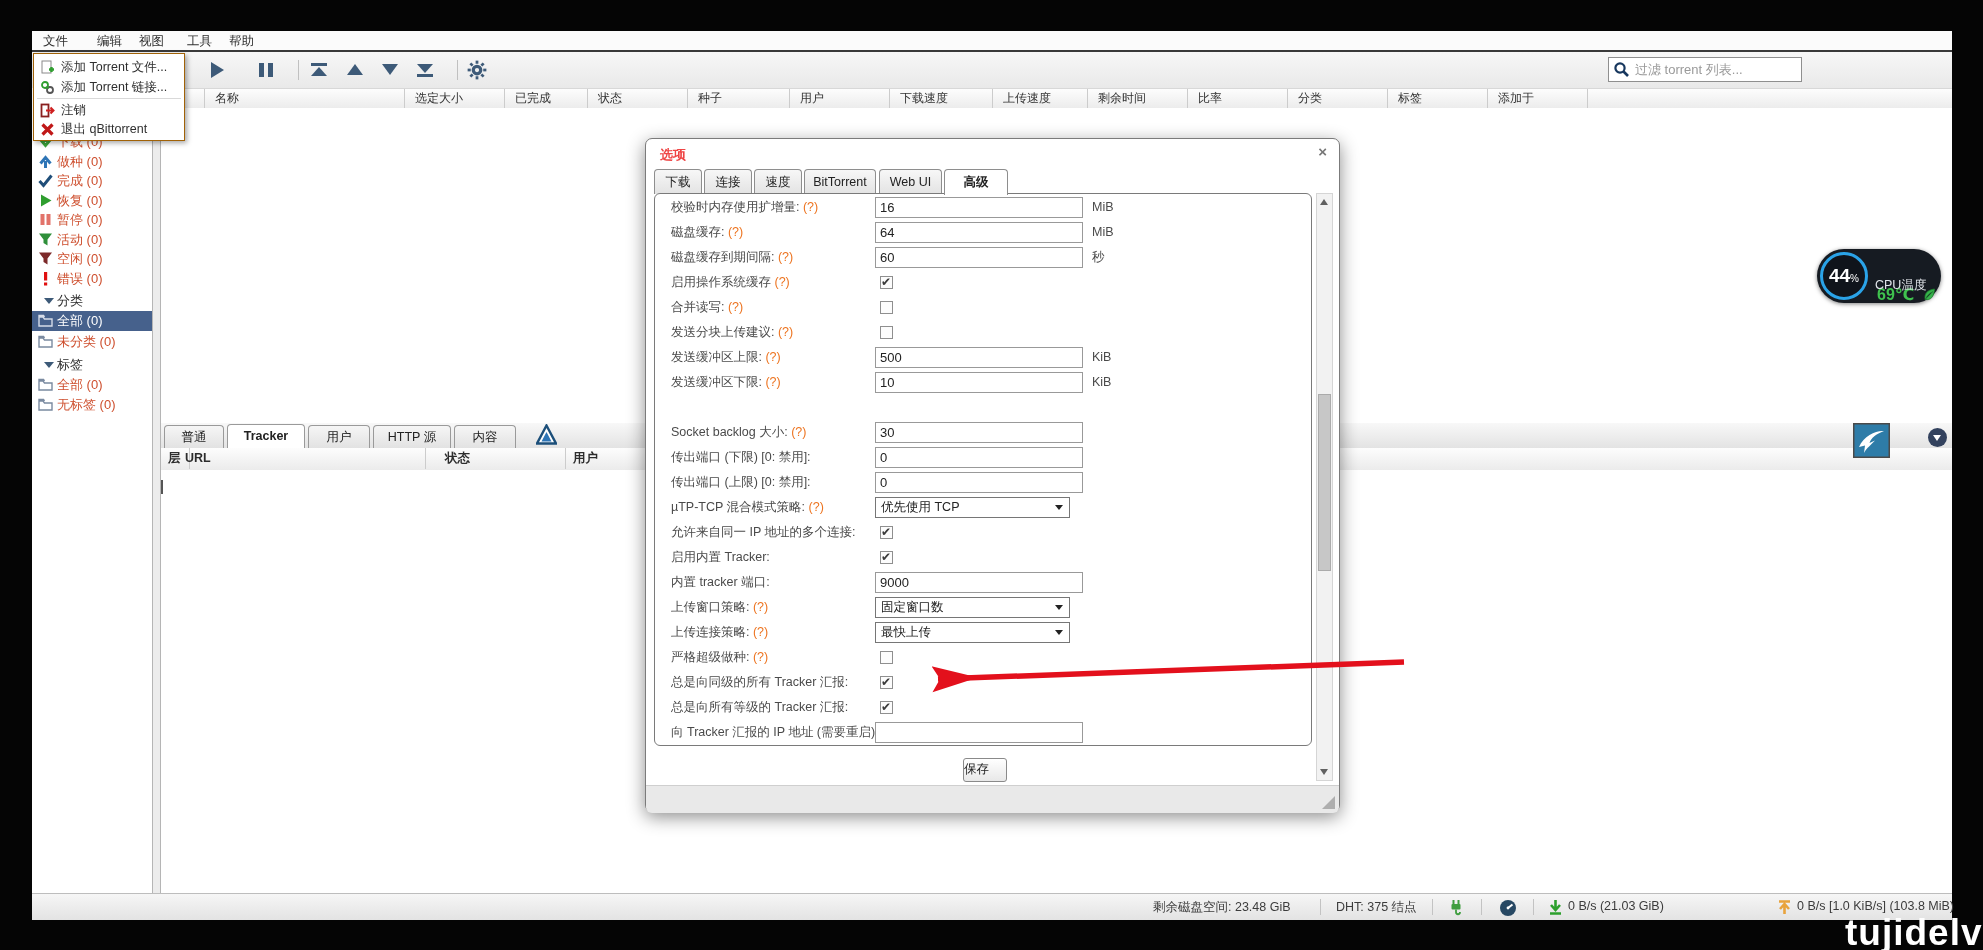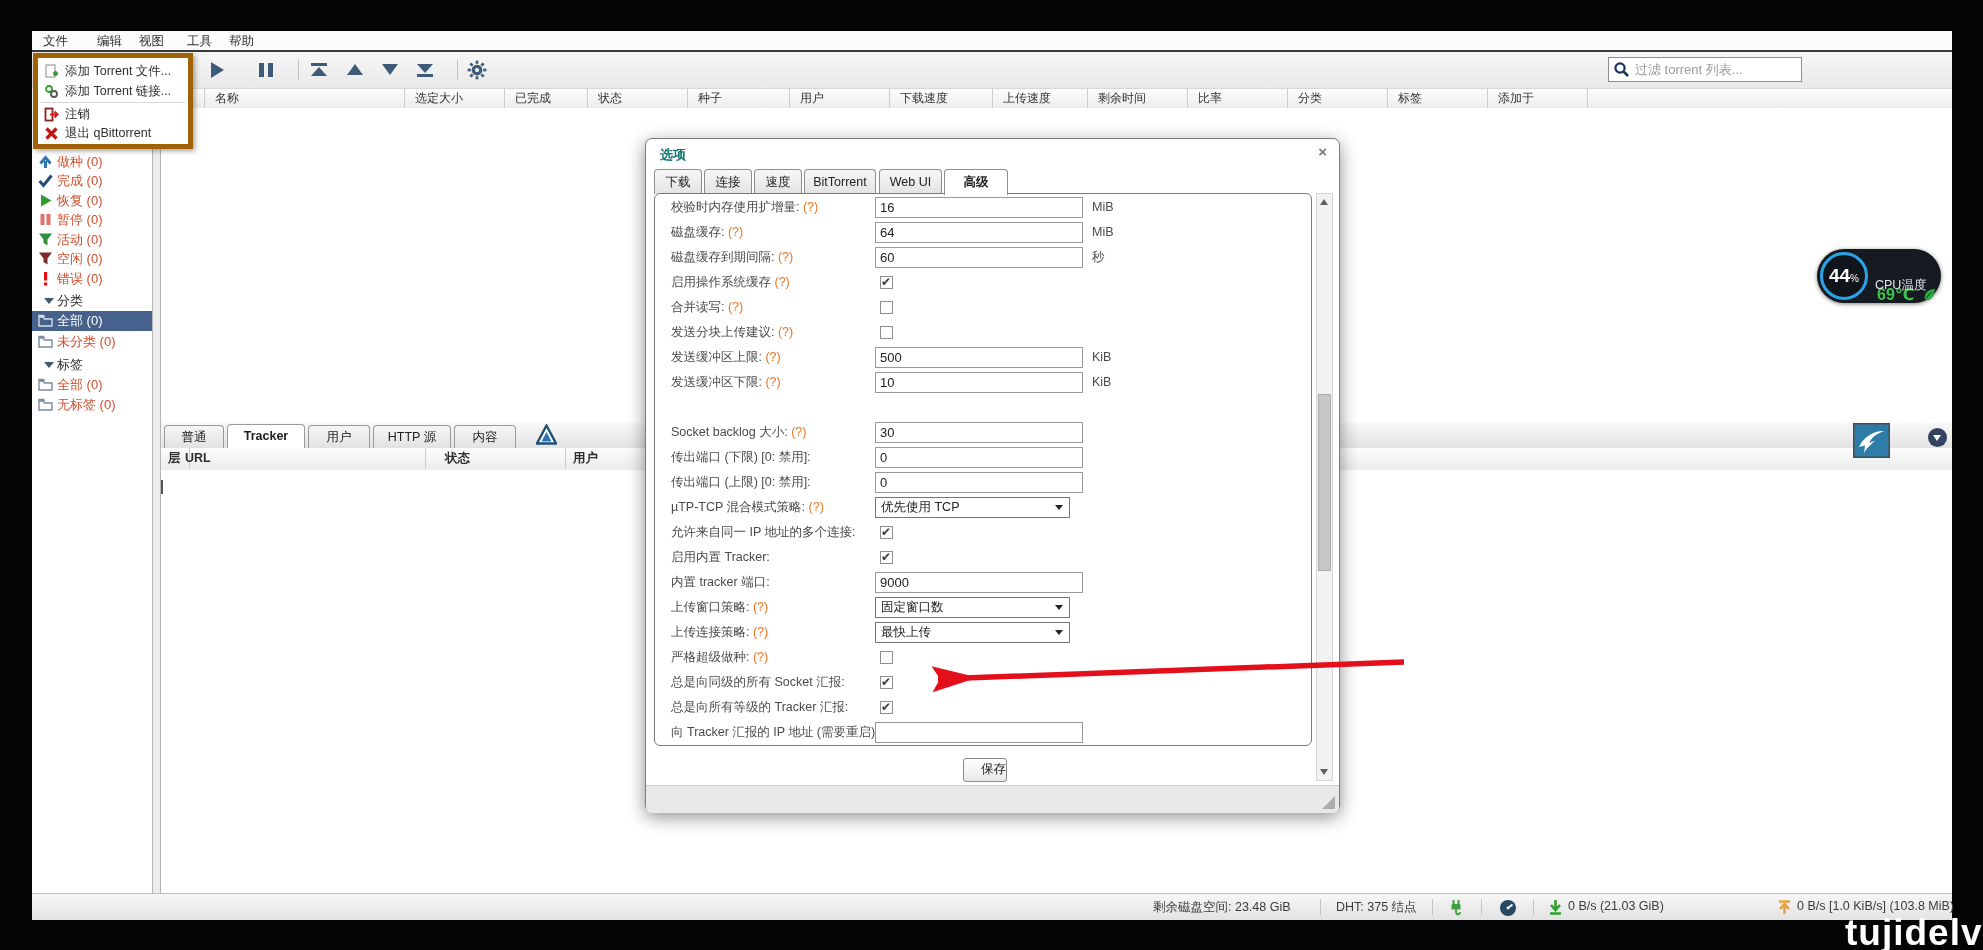--- a/index.html
+++ b/index.html
@@ -37,47 +37,47 @@
   .b-tab{position:absolute;top:2px;height:22px;border:1px solid #9a9a9a;border-bottom:none;border-radius:4px 4px 0 0;background:linear-gradient(#f6f6f6,#e2e2e2);font-size:12.5px;color:#222;text-align:center;line-height:22px;}
   .b-tab.active{background:#fff;font-weight:bold;height:23px;top:1px;}
   .tr-header{position:absolute;left:161px;top:448px;width:1791px;height:22px;background:linear-gradient(#fdfdfd,#ebebeb);border-bottom:1px solid #c3c3c3;}
   .tr-cell{position:absolute;top:0;height:21px;border-right:1px solid #cccccc;font-size:12.5px;color:#2d2d2d;font-weight:bold;line-height:21px;padding-left:7px;box-sizing:border-box;}
   
   .statusbar{position:absolute;left:32px;top:893px;width:1920px;height:27px;background:linear-gradient(#f6f6f6,#e3e3e3);border-top:1px solid #bdbdbd;box-sizing:border-box;}
   .sb-text{position:absolute;top:5px;font-size:12.5px;color:#3c3c3c;white-space:nowrap;}
   .sb-sep{position:absolute;top:5px;width:1px;height:16px;background:#c3c3c3;}
   .sb-ic{position:absolute;top:5px;width:17px;height:17px;}
   
-  .filemenu{position:absolute;left:33px;top:53px;width:150px;height:86px;background:#fff;border:5px solid #a16207;box-shadow:2px 2px 5px rgba(0,0,0,.35);z-index:60;}
+  .filemenu{position:absolute;left:33px;top:53px;width:150px;height:86px;background:#fff;border:1px solid #a16207;box-shadow:2px 2px 5px rgba(0,0,0,.35);z-index:60;}
   .fm-item{position:absolute;left:0;width:150px;height:19px;font-size:12.5px;color:#2f2f2f;line-height:19px;}
   .fm-item .lbl{position:absolute;left:27px;white-space:nowrap;}
   .fm-item .ic{position:absolute;left:6px;top:2px;width:15px;height:15px;}
   .fm-sep{position:absolute;left:3px;width:144px;height:1px;background:#d9d9d9;}
   
   .dialog{position:absolute;left:645px;top:138px;width:695px;height:674px;background:#fff;border:1px solid #7b7b7b;border-radius:7px;box-shadow:0 5px 18px rgba(0,0,0,.45);z-index:30;box-sizing:border-box;}
-  .dlg-title{position:absolute;left:14px;top:7px;font-size:13px;font-weight:bold;color:#0f766e;}
+  .dlg-title{position:absolute;left:14px;top:7px;font-size:13px;font-weight:bold;color:#ef4444;}
   .dlg-close{position:absolute;right:12px;top:4px;font-size:15px;font-weight:bold;color:#777;cursor:default;}
   .dlg-tab{position:absolute;top:30px;height:24px;border:1px solid #8e8e8e;border-bottom:none;border-radius:4px 4px 0 0;background:linear-gradient(#f7f7f7,#e3e3e3);font-size:12.5px;color:#222;text-align:center;line-height:24px;z-index:2;}
   .dlg-tab.active{background:#fff;height:25px;font-weight:bold;z-index:4;}
   .dlg-panel{position:absolute;left:8px;top:54px;width:658px;height:553px;border:1px solid #7a7a7a;border-radius:6px;background:#fff;z-index:3;box-sizing:border-box;overflow:hidden;}
   .dlg-row{position:absolute;left:0;width:656px;height:25px;}
   .dlg-row .lbl{position:absolute;left:16px;top:0;height:25px;line-height:25px;font-size:12.5px;color:#4a4a4a;white-space:nowrap;}
   .dlg-row .help{color:#ed7420;}
   .dlg-input{position:absolute;left:220px;top:2px;width:198px;height:17px;border:1px solid #999;font-size:13px;color:#222;padding:1px 4px;font-family:inherit;}
   .dlg-select{position:absolute;left:220px;top:2px;width:188px;height:19px;border:1px solid #767676;background:#fff;font-size:12.5px;color:#222;line-height:19px;padding-left:5px;}
   .dlg-select .caret{position:absolute;right:6px;top:7px;width:0;height:0;border-left:4px solid transparent;border-right:4px solid transparent;border-top:5px solid #222;}
   .cb{position:absolute;left:225px;top:6px;width:13px;height:13px;border:1px solid #8f8f8f;background:#fcfcfc;box-sizing:border-box;}
   .cb.checked::after{content:"✔";position:absolute;left:0px;top:-2px;font-size:12px;color:#3a3a3a;}
   .unit{position:absolute;left:437px;top:0;height:25px;line-height:25px;font-size:12.5px;color:#4a4a4a;}
   .dlg-scroll{position:absolute;left:670px;top:54px;width:17px;height:588px;background:#f2f2f2;border:1px solid #d5d5d5;box-sizing:border-box;}
   .scroll-btn{position:absolute;left:0;width:15px;height:16px;background:#f2f2f2;}
   .scroll-btn .tri-up{position:absolute;left:3px;top:5px;width:0;height:0;border-left:4.5px solid transparent;border-right:4.5px solid transparent;border-bottom:6px solid #616161;}
   .scroll-btn .tri-dn{position:absolute;left:3px;top:5px;width:0;height:0;border-left:4.5px solid transparent;border-right:4.5px solid transparent;border-top:6px solid #616161;}
   .scroll-thumb{position:absolute;left:1px;width:13px;background:#c7c7c7;border:1px solid #ababab;box-sizing:border-box;}
-  .save-btn{position:absolute;left:317px;top:619px;width:42px;height:22px;border:1px solid #8a8a8a;border-radius:3px;background:linear-gradient(#fff,#e8e8e8);font-size:12.5px;color:#222;text-align:right;line-height:21px;}
+  .save-btn{position:absolute;left:317px;top:619px;width:42px;height:22px;border:1px solid #8a8a8a;border-radius:3px;background:linear-gradient(#fff,#e8e8e8);font-size:12.5px;color:#222;text-align:left;line-height:21px;}
   .dlg-footer{position:absolute;left:0;top:646px;width:693px;height:27px;background:#e9e9e9;border-top:1px solid #cfcfcf;border-radius:0 0 6px 6px;}
   .resize-grip{position:absolute;right:4px;bottom:4px;width:0;height:0;border-left:13px solid transparent;border-bottom:13px solid #aeaeae;}
   
   .cpu{position:absolute;left:1817px;top:249px;width:124px;height:54px;background:#161b22;border-radius:27px;z-index:40;box-shadow:0 1px 4px rgba(0,0,0,.5);}
   .cpu .gauge{position:absolute;left:3px;top:3px;width:48px;height:48px;border-radius:50%;background:#10141b;border:3.5px solid #2aa3e8;box-sizing:border-box;color:#fff;text-align:center;}
   .cpu .gauge .num{font-size:19px;font-weight:bold;line-height:41px;}
   .cpu .gauge .pct{font-size:10px;}
   .cpu .temp{position:absolute;left:60px;top:8px;font-size:16px;color:#3fc24e;font-weight:bold;margin-top:28px;}
   .cpu .cpulabel{position:absolute;left:58px;top:28px;font-size:12.5px;color:#e2e6eb;}
   .watermark{position:absolute;left:1845px;top:912px;font-size:37px;font-weight:bold;color:#fff;letter-spacing:1px;z-index:20;}
@@ -426,21 +426,21 @@
         </div>
         <div class="dlg-row" style="top: 426px;">
           <span class="lbl">上传连接策略:<span class="help">&nbsp;(?)</span></span>
           <div class="dlg-select">最快上传<span class="caret"></span></div>
         </div>
         <div class="dlg-row" style="top: 451px;">
           <span class="lbl">严格超级做种:<span class="help">&nbsp;(?)</span></span>
           <div class="cb"></div>
         </div>
         <div class="dlg-row" style="top: 476px;">
-          <span class="lbl">总是向同级的所有 Socket 汇报:</span>
+          <span class="lbl">总是向同级的所有 Tracker 汇报:</span>
           <div class="cb checked"></div>
         </div>
         <div class="dlg-row" style="top: 501px;">
           <span class="lbl">总是向所有等级的 Tracker 汇报:</span>
           <div class="cb checked"></div>
         </div>
         <div class="dlg-row" style="top: 526px;">
           <span class="lbl">向 Tracker 汇报的 IP 地址 (需要重启):</span>
           <input class="dlg-input" style="">
         </div>

